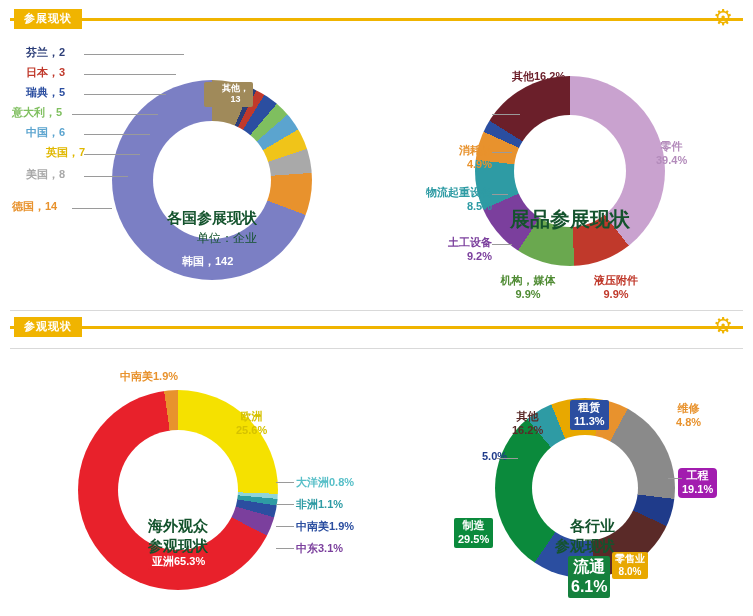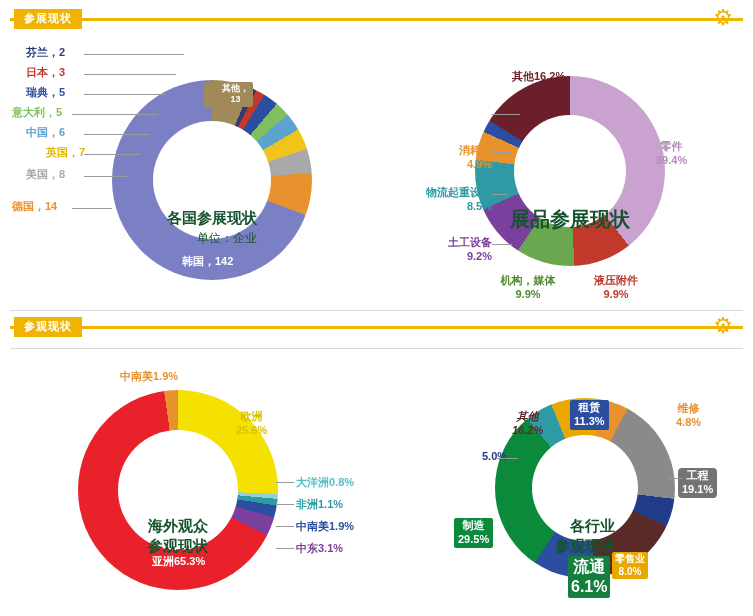--- a/index.html
+++ b/index.html
@@ -55,21 +55,21 @@
 
   .lbl {
     position: absolute; font-size: 11px; white-space: nowrap;
     line-height: 1.25;
     text-align: center;
   }
   .lbl.b { font-weight: bold; }
   .lbl.boxed {
     padding: 1px 4px; color:#fff; font-weight:bold; border-radius:2px;
   }
-  .lbl.boxed-g { padding:1px 4px; color:#fff; font-weight:bold; background:#737373; border-radius:4px;}
+  .lbl.boxed-g { padding:1px 4px; color:#fff; font-weight:bold; background:#a21caf; border-radius:4px;}
   .leader { position: absolute; background: #9a9a9a; }
   .leader.h { height: 1px; }
 
   .tiny { font-size: 9px; }
   .c2-title { font-size:20px; font-weight:bold; }
 </style>
 </head>
 <body>
 
 <div class="section-band" style="top:4px;">
@@ -223,21 +223,21 @@
   </div>
 
   <div class="center-label" style="left:185px; top:118px;">
     <div class="center-title">各行业<br>参观现状</div>
   </div>
 
   <div class="lbl b" style="left:170px; top:30px; color:#fff; background:#2b4ea0; padding:1px 4px; border-radius:2px;">租赁<br>11.3%</div>
 
   <div class="lbl b" style="left:276px; top:32px; color:#e8922d;">维修<br>4.8%</div>
 
-  <div class="lbl b" style="left:112px; top:40px; color:#5a2a28;font-style:italic;">其他<br>16.2%</div>
+  <div class="lbl b" style="left:112px; top:40px; color:#5a2a28;">其他<br>16.2%</div>
 
   <div class="lbl boxed-g" style="left:278px; top:98px;">工程<br>19.1%</div>
 
   <div class="lbl b" style="left:82px; top:80px; color:#1f3b8a;">5.0%</div>
 
 
   <div class="lbl b" style="left:54px; top:148px; color:#fff; background:#0b8a3c; padding:1px 4px; border-radius:2px;">制造<br>29.5%</div>
 
   <div class="lbl b" style="left:168px; top:186px; color:#fff; background:#15803d; padding:1px 3px; border-radius:2px; font-size:16px;">流通<br>6.1%</div>
 

